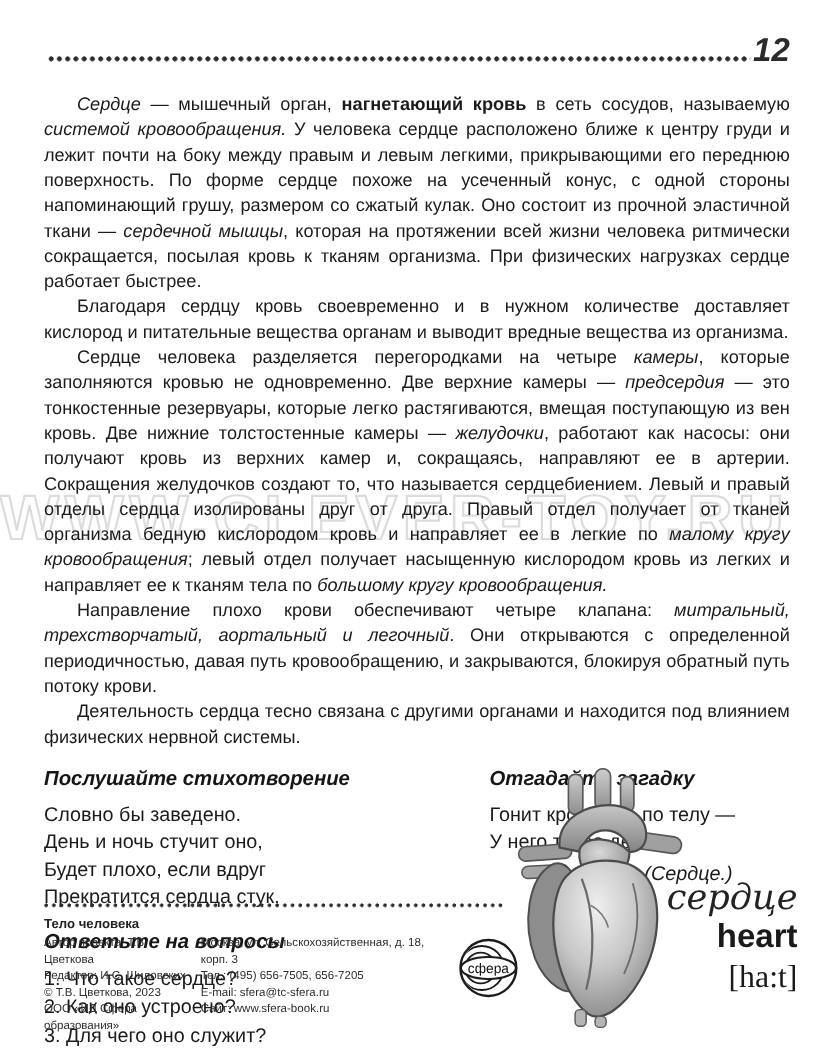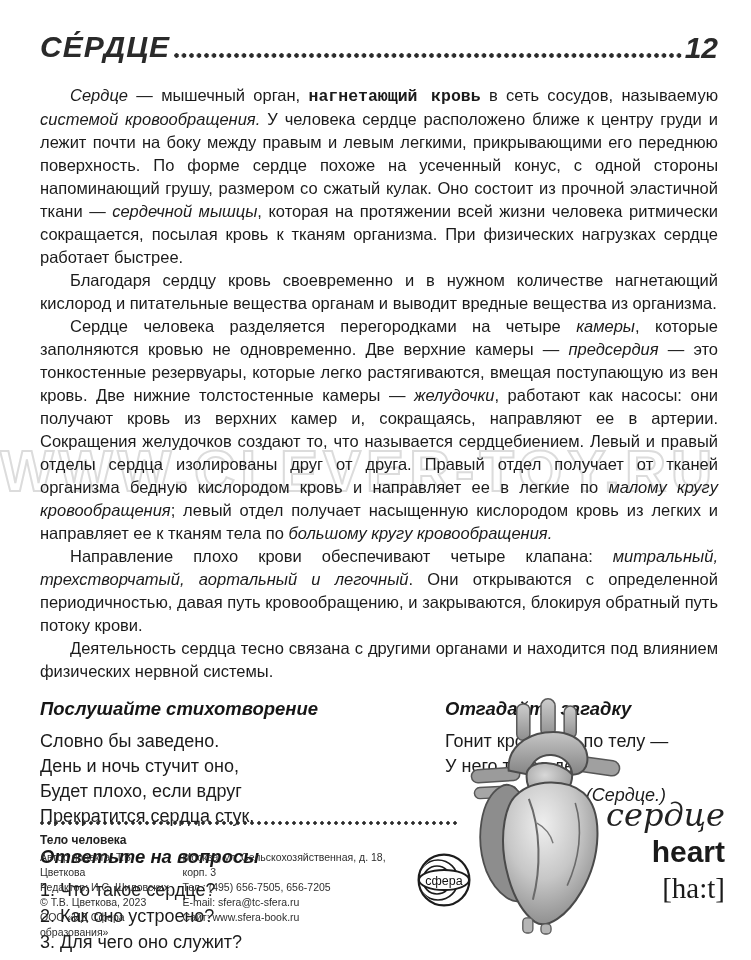--- a/index.html
+++ b/index.html
@@ -34,21 +34,21 @@
   .page-number{
     font-size:30px; font-weight:bold; font-style:italic; color:#2a2a2a; line-height:32px;
   }
   
   .flow{position:absolute; top:84px; left:40px; width:678px; z-index:1;}
   .article p{
     margin:0; text-indent:30px; text-align:justify;
     font-size:16.5px; line-height:23px; color:#1b1b1b;
   }
   .run-i{font-style:italic;}
-  .run-b{font-weight:bold;font-family:Liberation Mono, monospace;}
+  .run-b{font-weight:bold;}
   .duo{display:flex; margin-top:15px;}
   .duo-left{width:405px;}
   .duo-right{flex:1;}
   .sec-heading{
     font-size:18.5px; font-weight:bold; font-style:italic; color:#161616;
     margin:0 0 9px 0;
   }
   .verse-line, .question-line{
     font-size:18px; line-height:25px; color:#1b1b1b;
   }
@@ -82,29 +82,28 @@
   .logo{width:56px; height:56px; flex:0 0 56px; margin-top:2px;}
 </style>
 </head>
 <body>
 
 <div class="page">
 
   <div class="watermark">WWW.CLEVER-TOY.RU</div>
 
   <div class="header">
-    <span class="page-title">СЕ́РДЦЕ</span>
     <span class="leader-dots"></span>
     <span class="page-number">12</span>
   </div>
 
   <div class="flow">
     <div class="article">
       <p><span class="run-i">Сердце</span><span> — мышечный орган, </span><span class="run-b">нагнетающий кровь</span><span> в сеть сосудов, называемую </span><span class="run-i">системой кровообращения.</span><span> У человека сердце расположено ближе к центру груди и лежит почти на боку между правым и левым легкими, прикрывающими его переднюю поверхность. По форме сердце похоже на усеченный конус, с одной стороны напоминающий грушу, размером со сжатый кулак. Оно состоит из прочной эластичной ткани — </span><span class="run-i">сердечной мышцы</span><span>, которая на протяжении всей жизни человека ритмически сокращается, посылая кровь к тканям организма. При физических нагрузках сердце работает быстрее.</span></p>
-      <p><span>Благодаря сердцу кровь своевременно и в нужном количестве нагнетающий кислород и питательные вещества органам и выводит вредные вещества из организма.</span></p>
+      <p><span>Благодаря сердцу кровь своевременно и в нужном количестве доставляет кислород и питательные вещества органам и выводит вредные вещества из организма.</span></p>
       <p><span>Сердце человека разделяется перегородками на четыре </span><span class="run-i">камеры</span><span>, которые заполняются кровью не одновременно. Две верхние камеры — </span><span class="run-i">предсердия</span><span> — это тонкостенные резервуары, которые легко растягиваются, вмещая поступающую из вен кровь. Две нижние толстостенные камеры — </span><span class="run-i">желудочки</span><span>, работают как насосы: они получают кровь из верхних камер и, сокращаясь, направляют ее в артерии. Сокращения желудочков создают то, что называется сердцебиением. Левый и правый отделы сердца изолированы друг от друга. Правый отдел получает от тканей организма бедную кислородом кровь и направляет ее в легкие по </span><span class="run-i">малому кругу кровообращения</span><span>; левый отдел получает насыщенную кислородом кровь из легких и направляет ее к тканям тела по </span><span class="run-i">большому кругу кровообращения.</span></p>
       <p><span>Направление плохо крови обеспечивают четыре клапана: </span><span class="run-i">митральный, трехстворчатый, аортальный и легочный</span><span>. Они открываются с определенной периодичностью, давая путь кровообращению, и закрываются, блокируя обратный путь потоку крови.</span></p>
       <p><span>Деятельность сердца тесно связана с другими органами и находится под влиянием физических нервной системы.</span></p>
     </div>
 
     <div class="duo">
       <div class="duo-left">
         <div class="sec-heading">Послушайте стихотворение</div>
         <div class="verse-line">Словно бы заведено.</div>
         <div class="verse-line">День и ночь стучит оно,</div>

